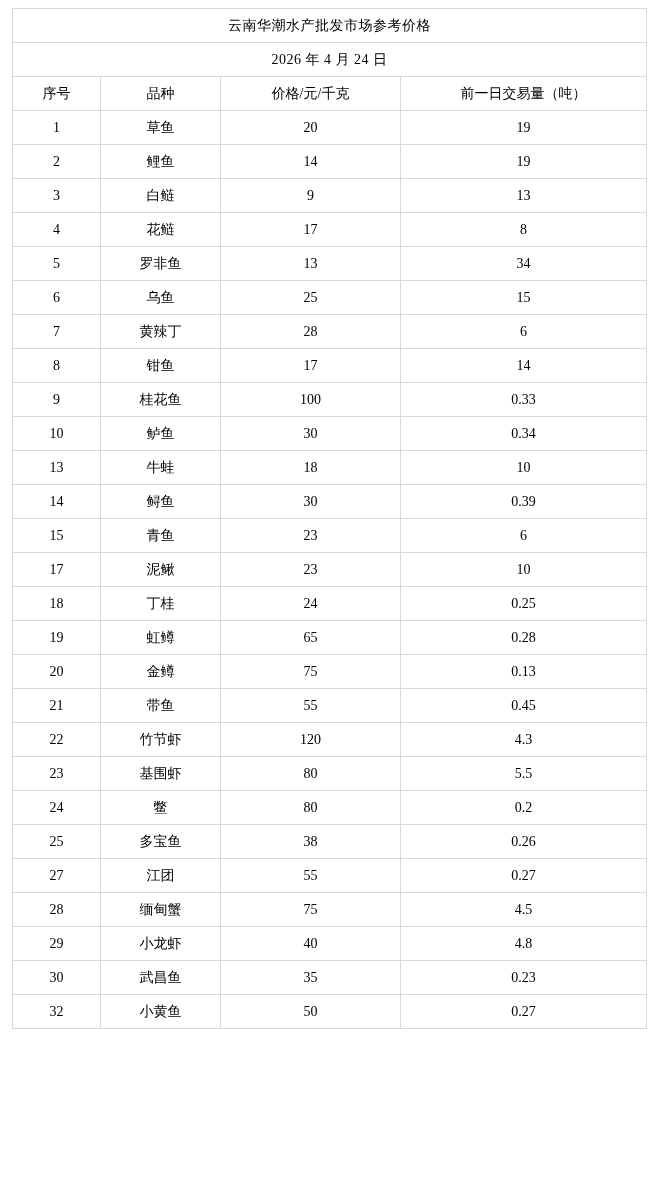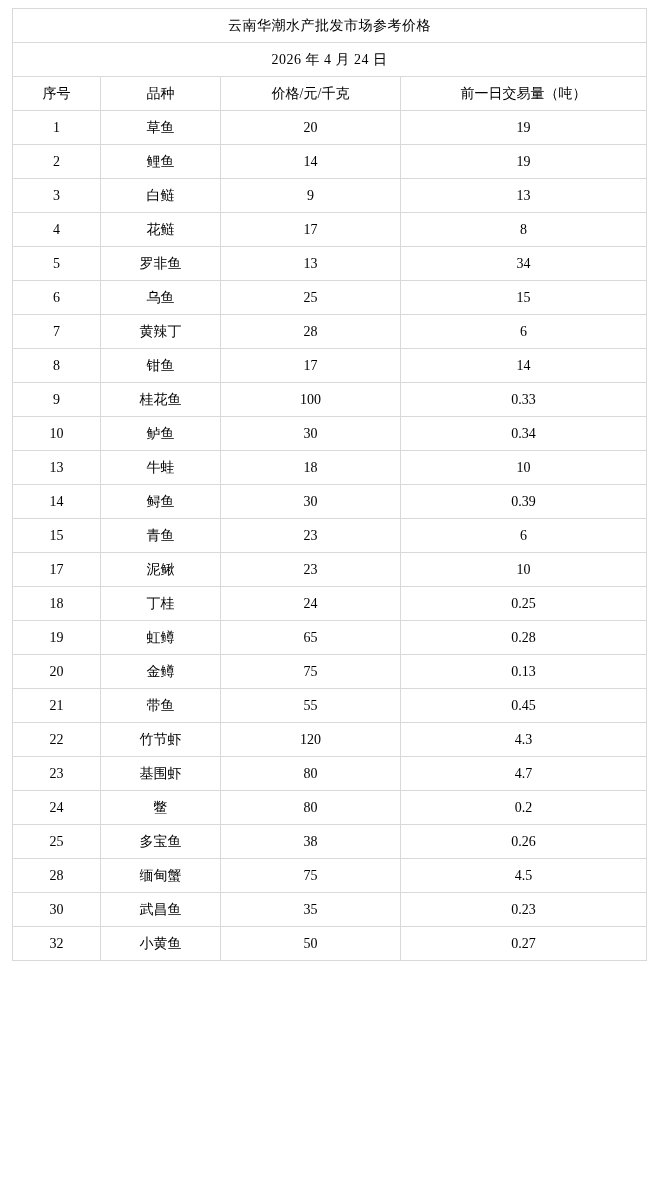--- a/index.html
+++ b/index.html
@@ -194,39 +194,51 @@
         <tr>
           <td>22</td>
           <td>竹节虾</td>
           <td>120</td>
           <td>4.3</td>
         </tr>
         <tr>
           <td>23</td>
           <td>基围虾</td>
           <td>80</td>
-          <td>4.7</td>
+          <td>5.5</td>
         </tr>
         <tr>
           <td>24</td>
           <td>鳖</td>
           <td>80</td>
           <td>0.2</td>
         </tr>
         <tr>
           <td>25</td>
           <td>多宝鱼</td>
           <td>38</td>
           <td>0.26</td>
         </tr>
         <tr>
+          <td>27</td>
+          <td>江团</td>
+          <td>55</td>
+          <td>0.27</td>
+        </tr>
+        <tr>
           <td>28</td>
           <td>缅甸蟹</td>
           <td>75</td>
           <td>4.5</td>
+        </tr>
+        <tr>
+          <td>29</td>
+          <td>小龙虾</td>
+          <td>40</td>
+          <td>4.8</td>
         </tr>
         <tr>
           <td>30</td>
           <td>武昌鱼</td>
           <td>35</td>
           <td>0.23</td>
         </tr>
         <tr>
           <td>32</td>
           <td>小黄鱼</td>

